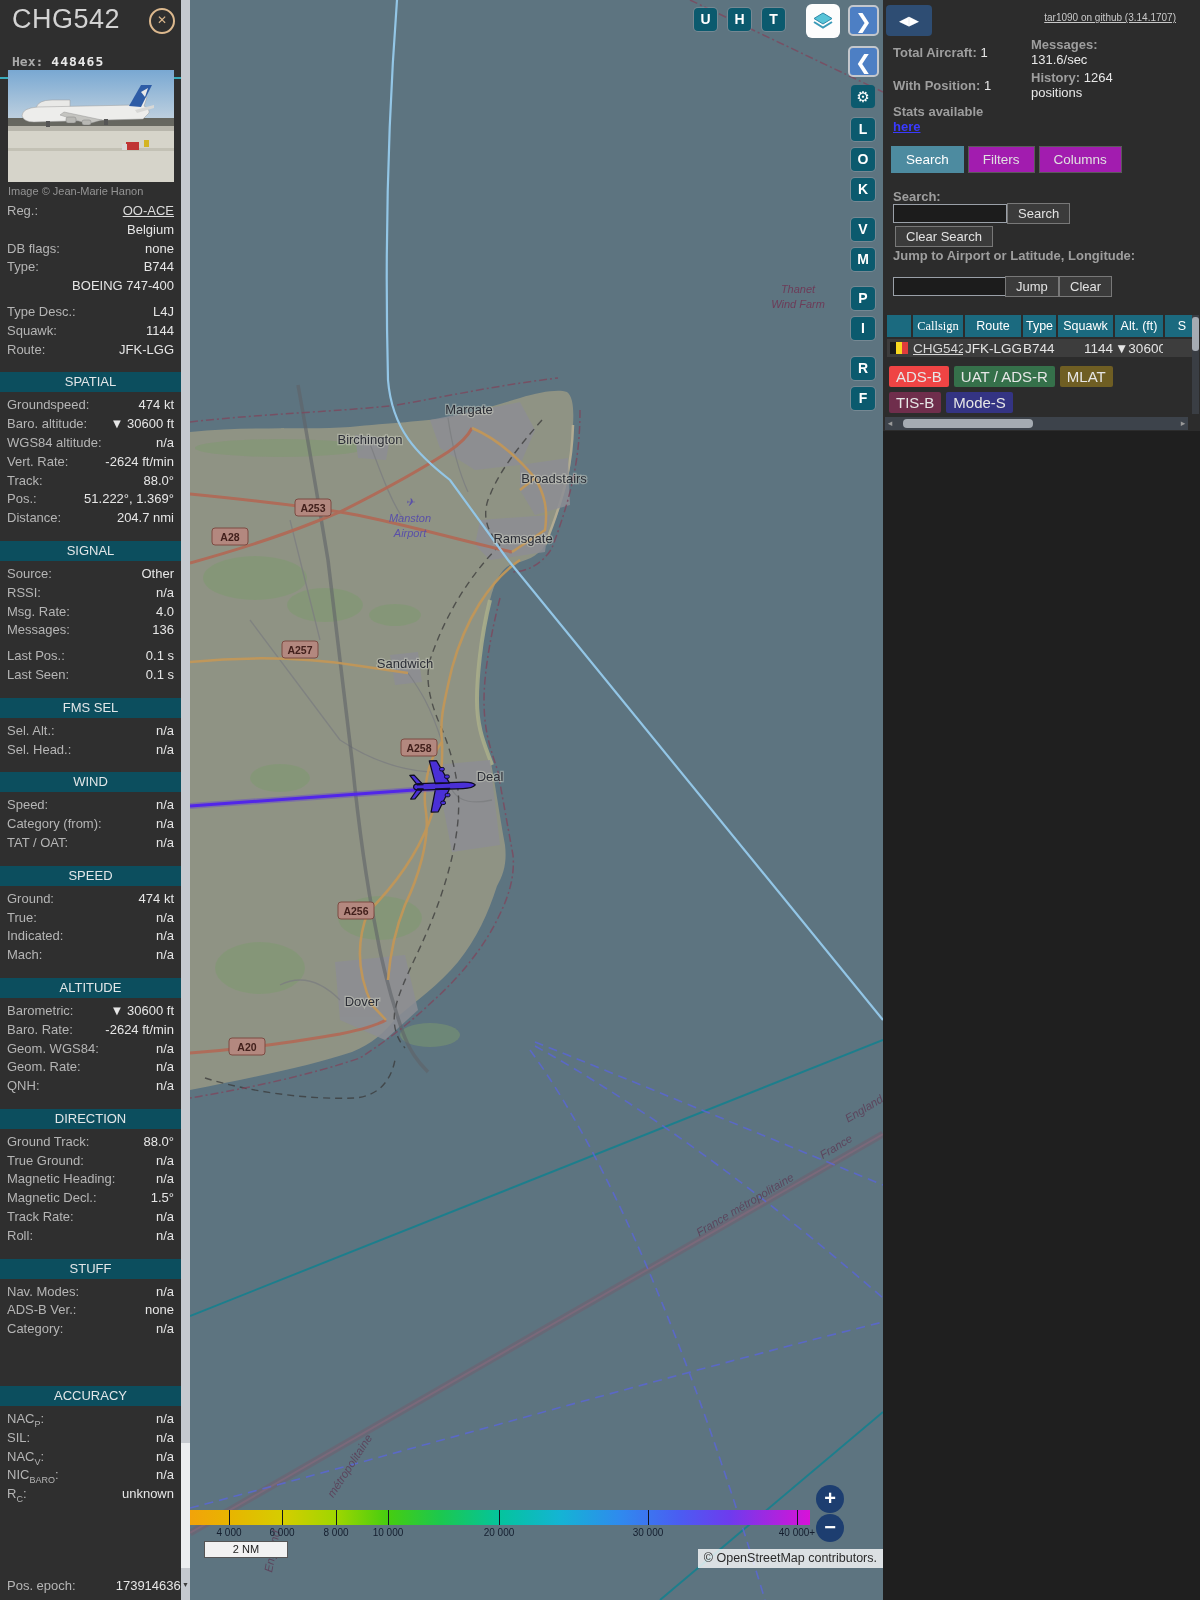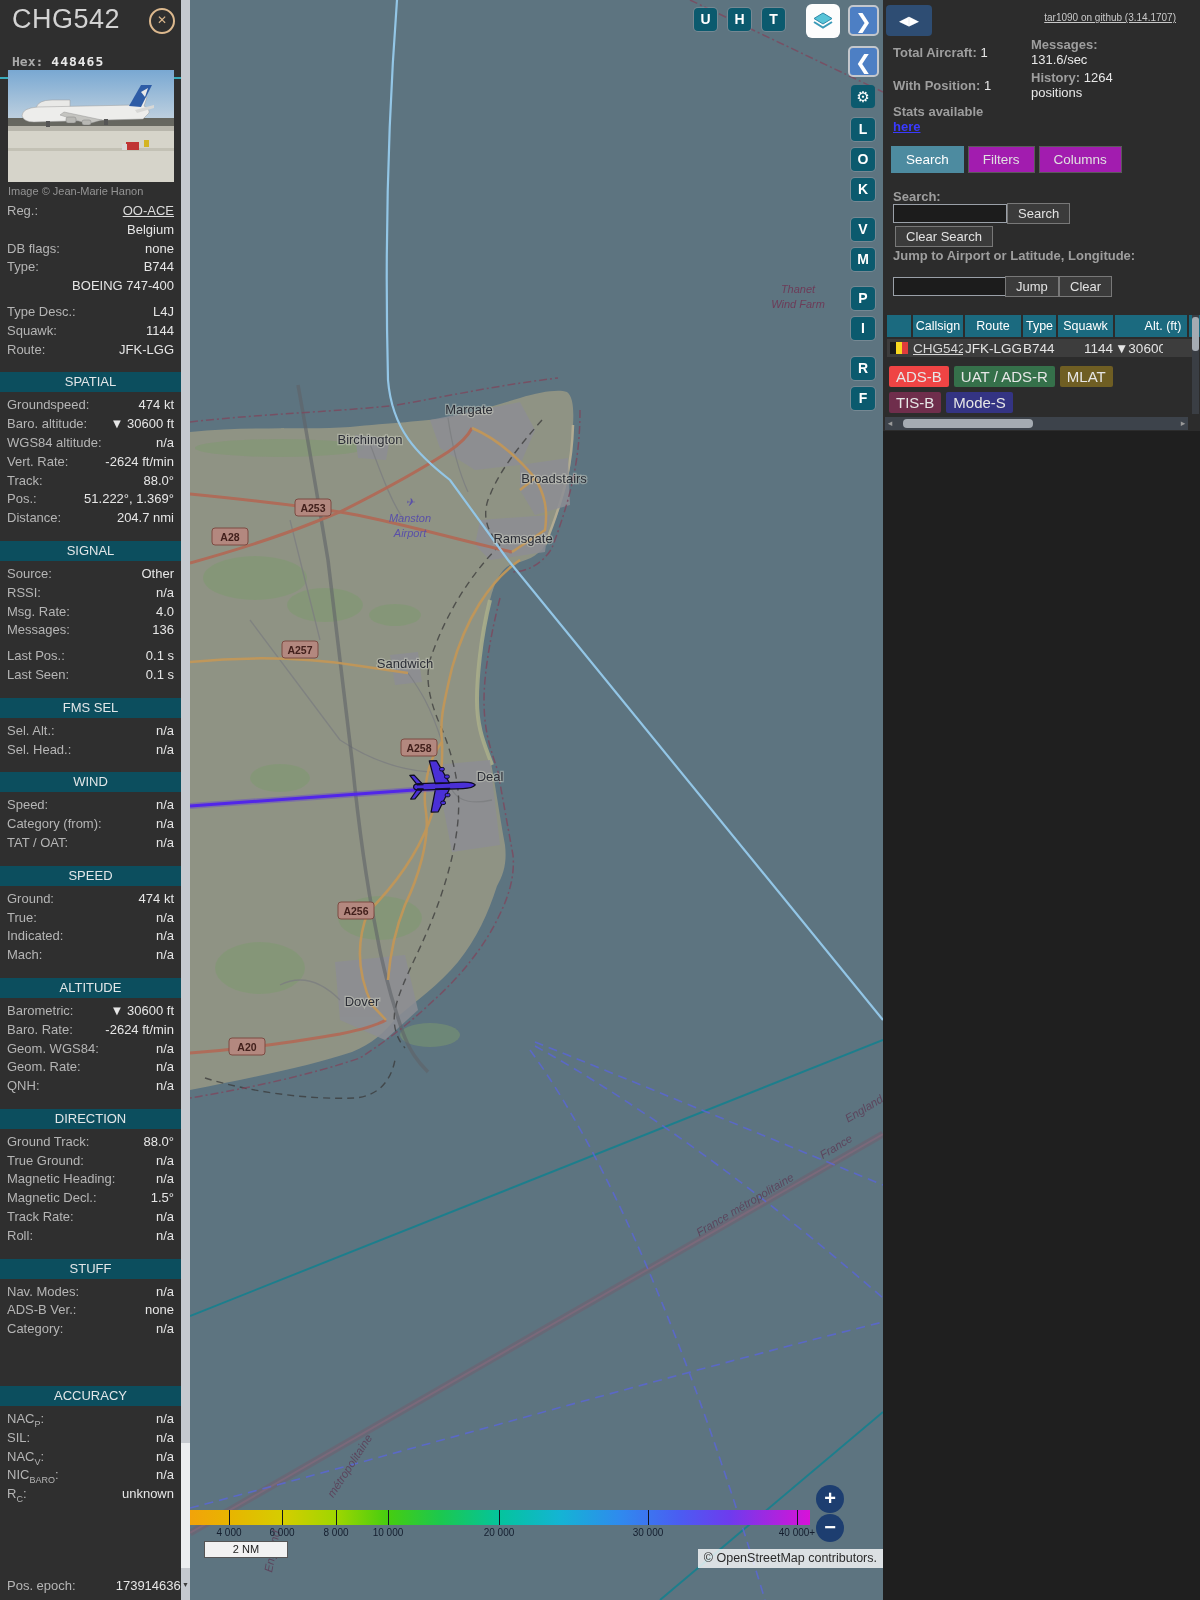--- a/index.html
+++ b/index.html
@@ -595,25 +595,25 @@
   <input class="inp" style="left: 10px; top: 204px;">
   <button class="pbtn" style="left:124px;top:203px">Search</button>
   <button class="pbtn" style="left:12px;top:226px">Clear Search</button>
   <div class="abs stat-lab" style="left:10px;top:248px;width:245px">Jump to Airport or Latitude, Longitude:</div>
   <input class="inp" style="left: 10px; top: 277px;">
   <button class="pbtn" style="left:122px;top:276px">Jump</button>
   <button class="pbtn" style="left:176px;top:276px">Clear</button>
 
   <div class="tbl-head" id="tbl-head">
       <div class="th" style="width: 24px;"></div>
-      <div class="th" style="width: 50px;">Callsign</div>
+      <div class="th" style="width: 50px; font-family: Liberation Serif, serif;">Callsign</div>
       <div class="th" style="width: 56px;">Route</div>
       <div class="th" style="width: 33px;">Type</div>
       <div class="th" style="width: 55px;">Squawk</div>
-      <div class="th" style="width: 48px; padding-left: 24px;">Alt. (ft)</div>
+      <div class="th" style="width: 48px;">Alt. (ft)</div>
       <div class="th" style="width: 34px;">S</div>
     </div>
   <div class="tbl-row" id="tbl-row">
       <div class="td" style="width: 24px;">
         <div class="flagbox" title="Belgium"></div>
       </div>
       <div class="td" style="width: 50px;"><span class="cs-link">CHG542</span></div>
       <div class="td" style="width: 56px;">JFK-LGG</div>
       <div class="td" style="width: 33px;">B744</div>
       <div class="td" style="width: 55px; text-align: right;">1144</div>

